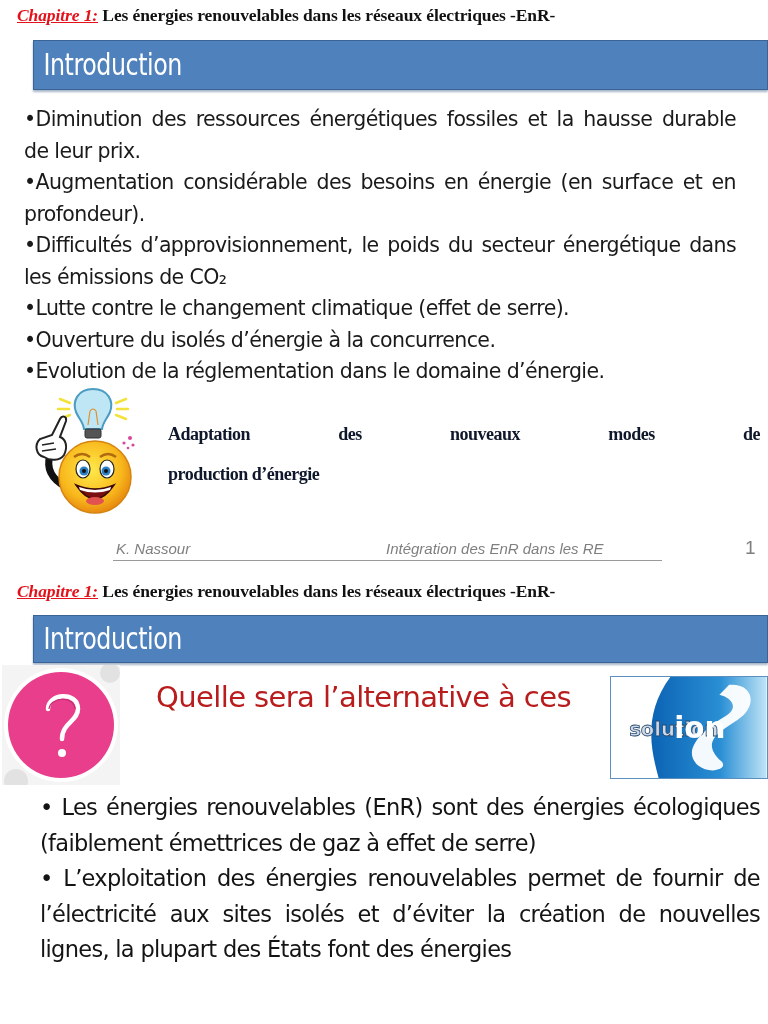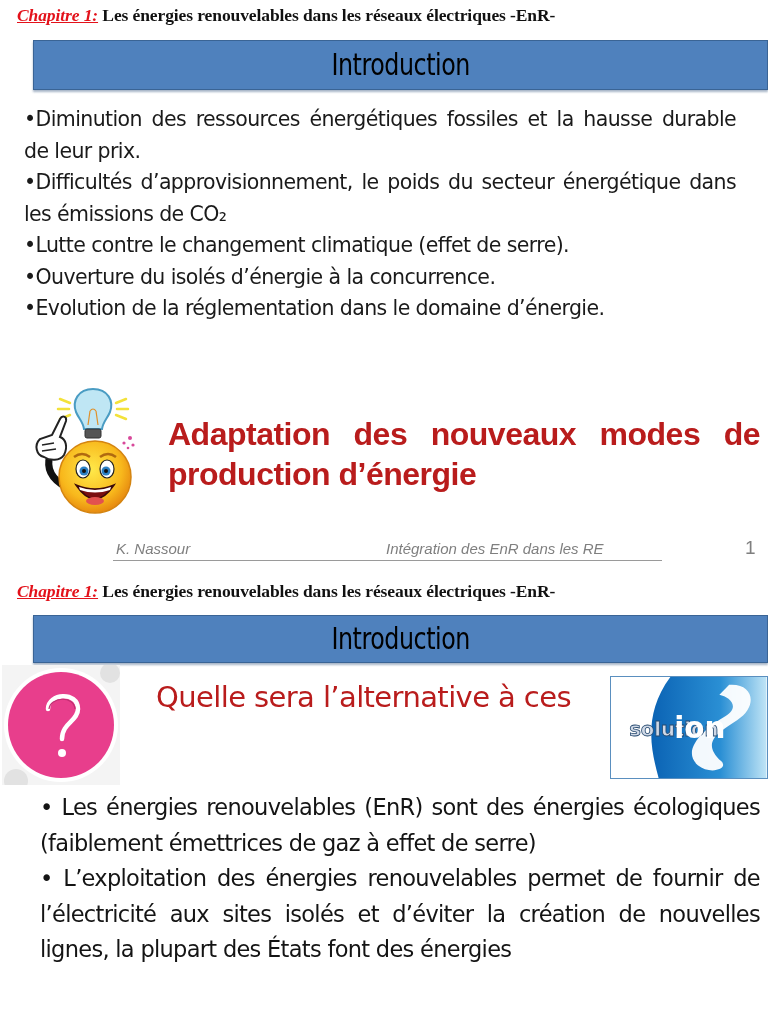--- a/index.html
+++ b/index.html
@@ -22,21 +22,21 @@
       color: #e3111a; font-style: italic; text-decoration: underline;
       text-decoration-color: #e3111a;
     }
     .chapter-title { color: #111; }
 
     .section-bar {
       position: absolute; left: 33px; width: 735px;
       background: #4f81bd;
       border: 1px solid #3a6495;
       box-shadow: 0 2px 2px rgba(60,90,130,0.45);
-      color: #000000; text-align: center;
+      color: #ffffff; text-align: left;
       font-family: "DejaVu Sans", sans-serif;
       font-size: 30px; line-height: 48px;
       font-stretch: condensed;
       letter-spacing: -0.5px;
     }
     .section-bar span { display: inline-block; transform: scaleX(0.88); }
 
     .bullets {
       position: absolute; left: 24px; width: 712px;
       font-family: "DejaVu Sans", sans-serif;
@@ -45,25 +45,25 @@
       letter-spacing: -0.6px;
     }
     .bullets .item { display: block; }
 
     .smiley {
       position: absolute; left: 30px; top: 385px; width: 110px; height: 130px;
     }
 
     .emphasis {
       position: absolute; left: 168px; top: 414px; width: 592px;
-      font-family: Liberation Sans, sans-serif;
-      font-weight: bold; font-size: 32px; line-height: 40px;
+      font-family: Liberation Serif, serif;
+      font-weight: bold; font-size: 18px; line-height: 40px;
       text-align: justify; letter-spacing: -0.5px;
       text-align-last: left;
-      color: #b91c1c;
+      color: #0f172a;
     }
     .emphasis .l1 { display: block; text-align: justify; text-align-last: justify; }
 
     .footer {
       position: absolute; top: 536px; left: 0; width: 656px; height: 26px;
       font-family: Liberation Sans, sans-serif;
       color: #7f7f7f; font-size: 15px; font-style: italic;
     }
     .footer .author { position: absolute; left: 116px; top: 4px; }
     .footer .course { position: absolute; left: 386px; top: 4px; }
@@ -103,20 +103,21 @@
   <div class="chapter-line" style="top:5px;">
     <span class="chapter-label">Chapitre 1:</span><span class="chapter-title"> Les énergies renouvelables dans les réseaux électriques   -EnR-</span>
   </div>
 
   <div class="section-bar" style="top:40px; height:50px;">
     <span>Introduction</span>
   </div>
 
   <div class="bullets" style="top:104px;">
     <span class="item">•Diminution des ressources énergétiques fossiles et la hausse durable de leur prix.</span>
+    <span class="item">•Augmentation considérable des besoins en énergie (en surface et en profondeur).</span>
     <span class="item">•Difficultés d’approvisionnement, le poids du secteur énergétique dans les émissions de CO₂</span>
     <span class="item">•Lutte contre le changement climatique (effet de serre).</span>
     <span class="item">•Ouverture du isolés d’énergie à la concurrence.</span>
     <span class="item">•Evolution de la réglementation dans le domaine d’énergie.</span>
   </div>
 
   <svg class="smiley" viewBox="0 0 110 130">
 
     <g stroke="#f3e23a" stroke-width="2.5" stroke-linecap="round">
       <line x1="30" y1="14" x2="40" y2="18"></line>

